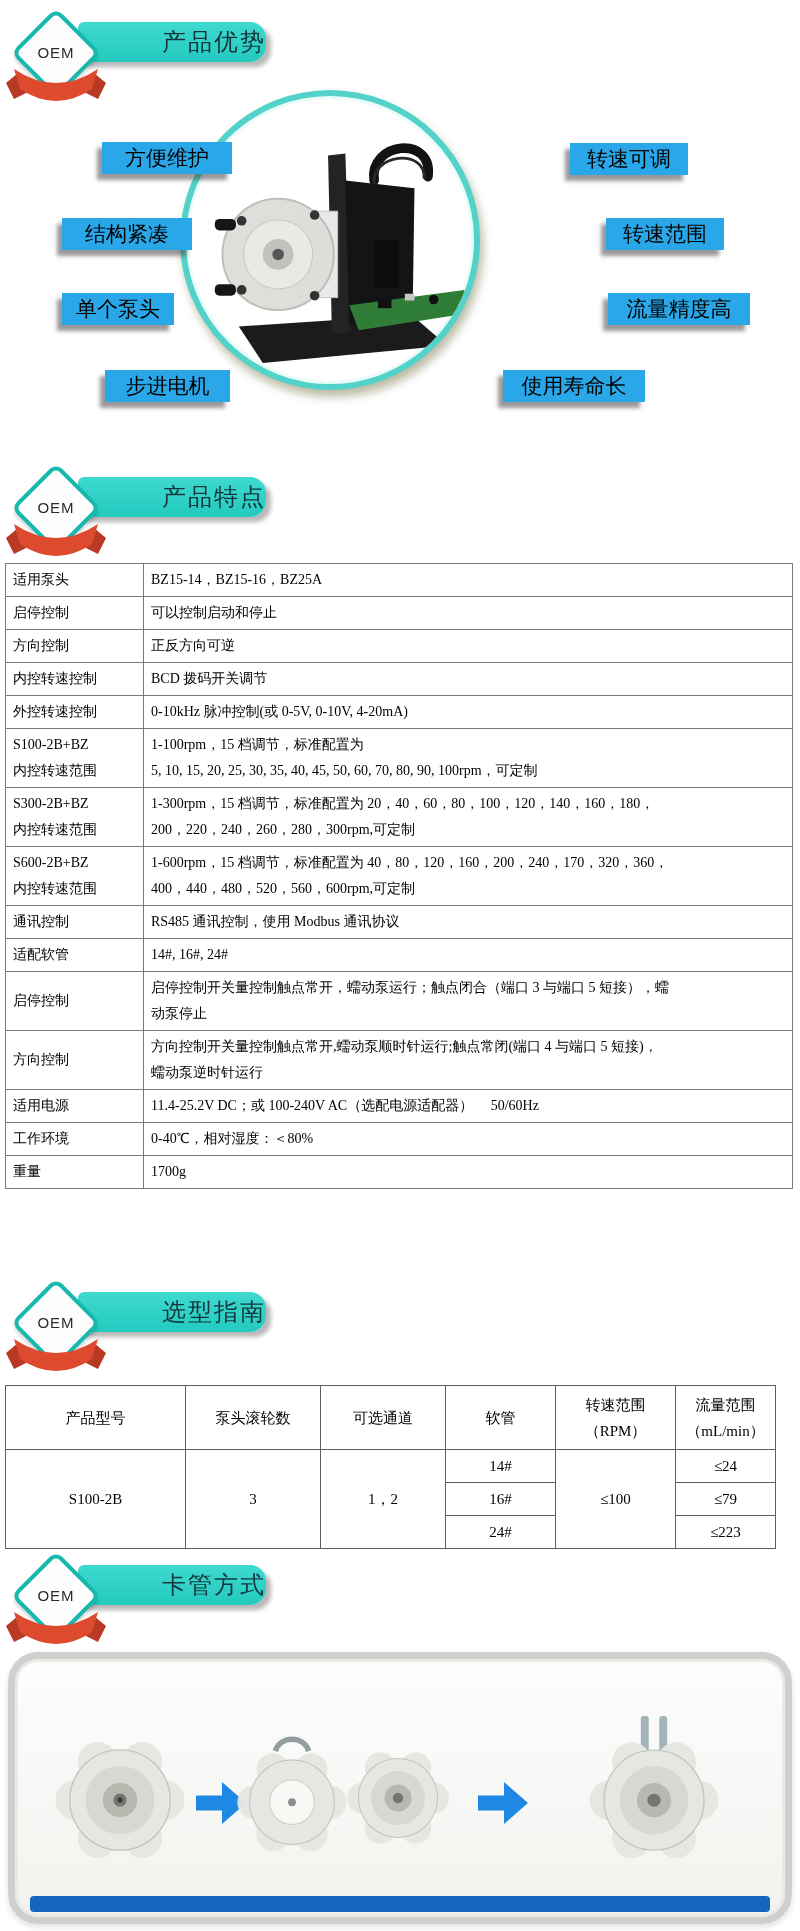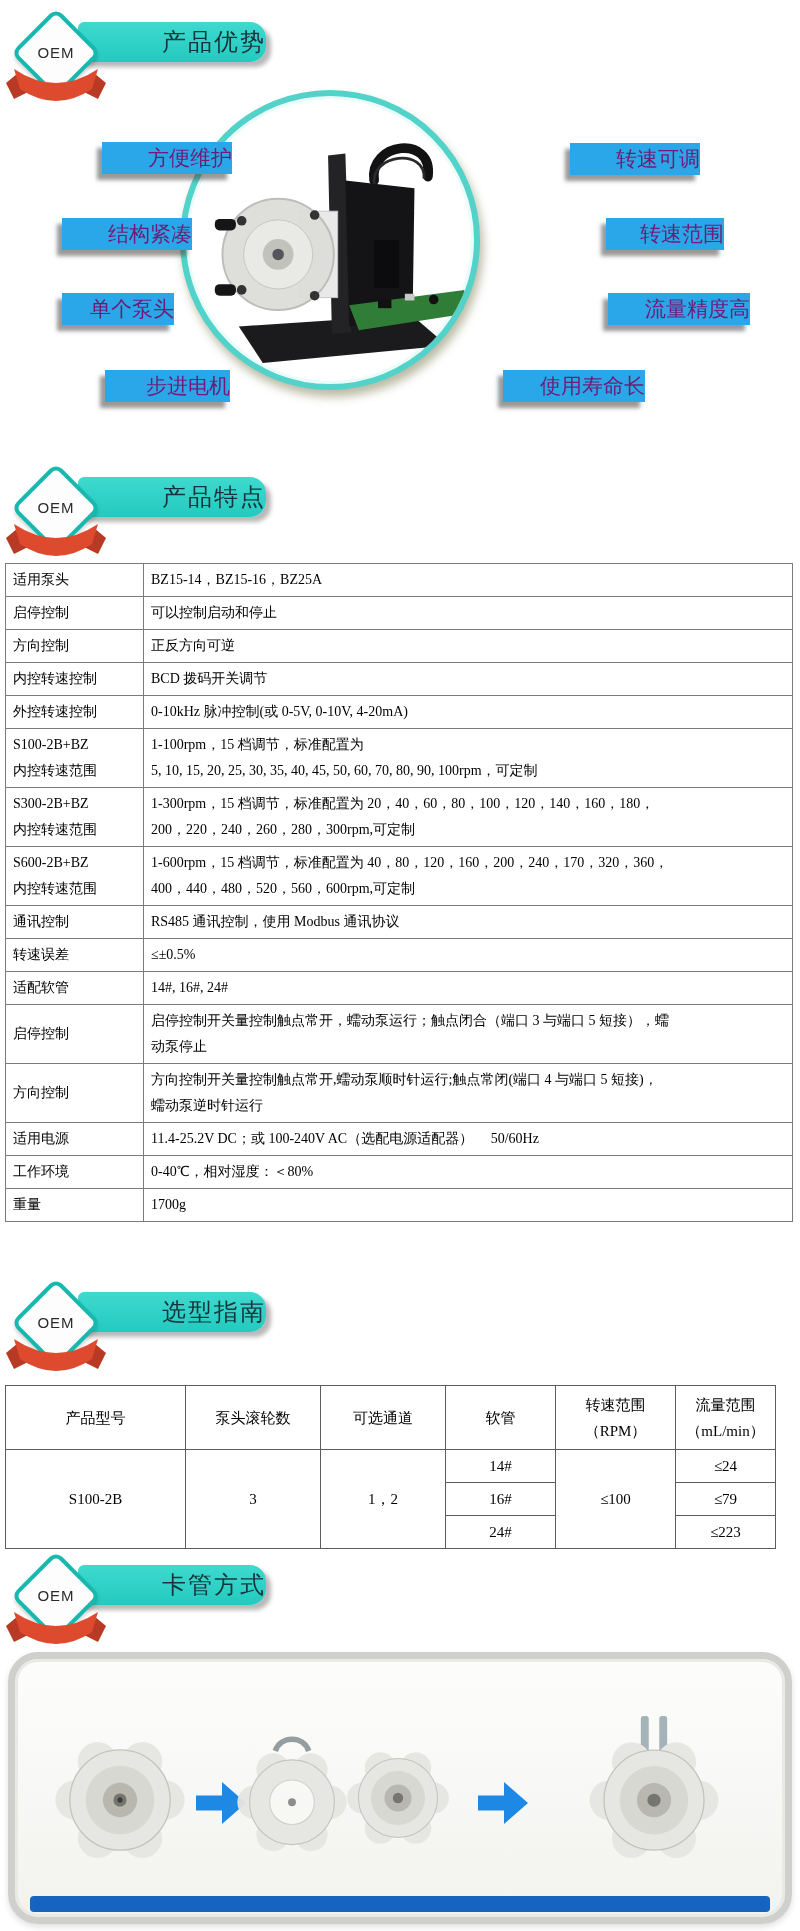--- a/index.html
+++ b/index.html
@@ -22,22 +22,22 @@
               font-size:15px; color:#2b2b2b; letter-spacing:1px; }
   .ribbon-svg { position:absolute; left:2px; top:62px; width:100px; height:38px; }
 
   
   .photo-circle { position:absolute; left:180px; top:90px; width:300px; height:300px;
                   border-radius:50%; background:#ffffff; border:6px solid #52d2c8;
                   box-shadow:3px 7px 10px rgba(105,105,55,0.45), inset 0 0 0 3px #eafcfa;
                   overflow:hidden; }
   .adv-tag { position:absolute; height:32px; background:#2aa7e8;
              box-shadow:-5px 6px 4px rgba(70,70,70,0.55);
-             display:flex; align-items:center; justify-content:flex-end;
-             font-size:21px; color:#701a75; white-space:nowrap; }
+             display:flex; align-items:center; justify-content:center;
+             font-size:21px; color:#000000; white-space:nowrap; }
 
   
   table { border-collapse:collapse; background:#ffffff;
           font-family:"Liberation Serif", serif; color:#000; }
   .spec-table { position:absolute; left:5px; top:563px; width:788px; table-layout:fixed; }
   .spec-table td { border:1px solid #7a7a7a; font-size:14px; line-height:26px;
                    padding:3px 7px; white-space:pre-line; vertical-align:middle; }
   .spec-table .lbl { width:138px; }
 
   .sel-table { position:absolute; left:5px; top:1385px; width:770px; table-layout:fixed; text-align:center; }
@@ -108,21 +108,21 @@
     </div>
   <div class="adv-tag" style="left:62px;top:218px;width:130px">
       <span>结构紧凑</span>
     </div>
   <div class="adv-tag" style="left:62px;top:293px;width:112px">
       <span>单个泵头</span>
     </div>
   <div class="adv-tag" style="left:105px;top:370px;width:125px">
       <span>步进电机</span>
     </div>
-  <div class="adv-tag" style="left:570px;top:143px;width:130px">
+  <div class="adv-tag" style="left:570px;top:143px;width:118px">
       <span>转速可调</span>
     </div>
   <div class="adv-tag" style="left:606px;top:218px;width:118px">
       <span>转速范围</span>
     </div>
   <div class="adv-tag" style="left:608px;top:293px;width:142px">
       <span>流量精度高</span>
     </div>
   <div class="adv-tag" style="left:503px;top:370px;width:142px">
       <span>使用寿命长</span>
@@ -179,24 +179,20 @@
         </tr>
       <tr>
           <td class="lbl">S600-2B+BZ
 内控转速范围</td>
           <td>1-600rpm，15 档调节，标准配置为 40，80，120，160，200，240，170，320，360，
 400，440，480，520，560，600rpm,可定制</td>
         </tr>
       <tr>
           <td class="lbl">通讯控制</td>
           <td>RS485 通讯控制，使用 Modbus 通讯协议</td>
-        </tr>
-      <tr>
-          <td class="lbl">转速误差</td>
-          <td>≤±0.5%</td>
         </tr>
       <tr>
           <td class="lbl">适配软管</td>
           <td>14#, 16#, 24#</td>
         </tr>
       <tr>
           <td class="lbl">启停控制</td>
           <td>启停控制开关量控制触点常开，蠕动泵运行；触点闭合（端口 3 与端口 5 短接），蠕
 动泵停止</td>
         </tr>

